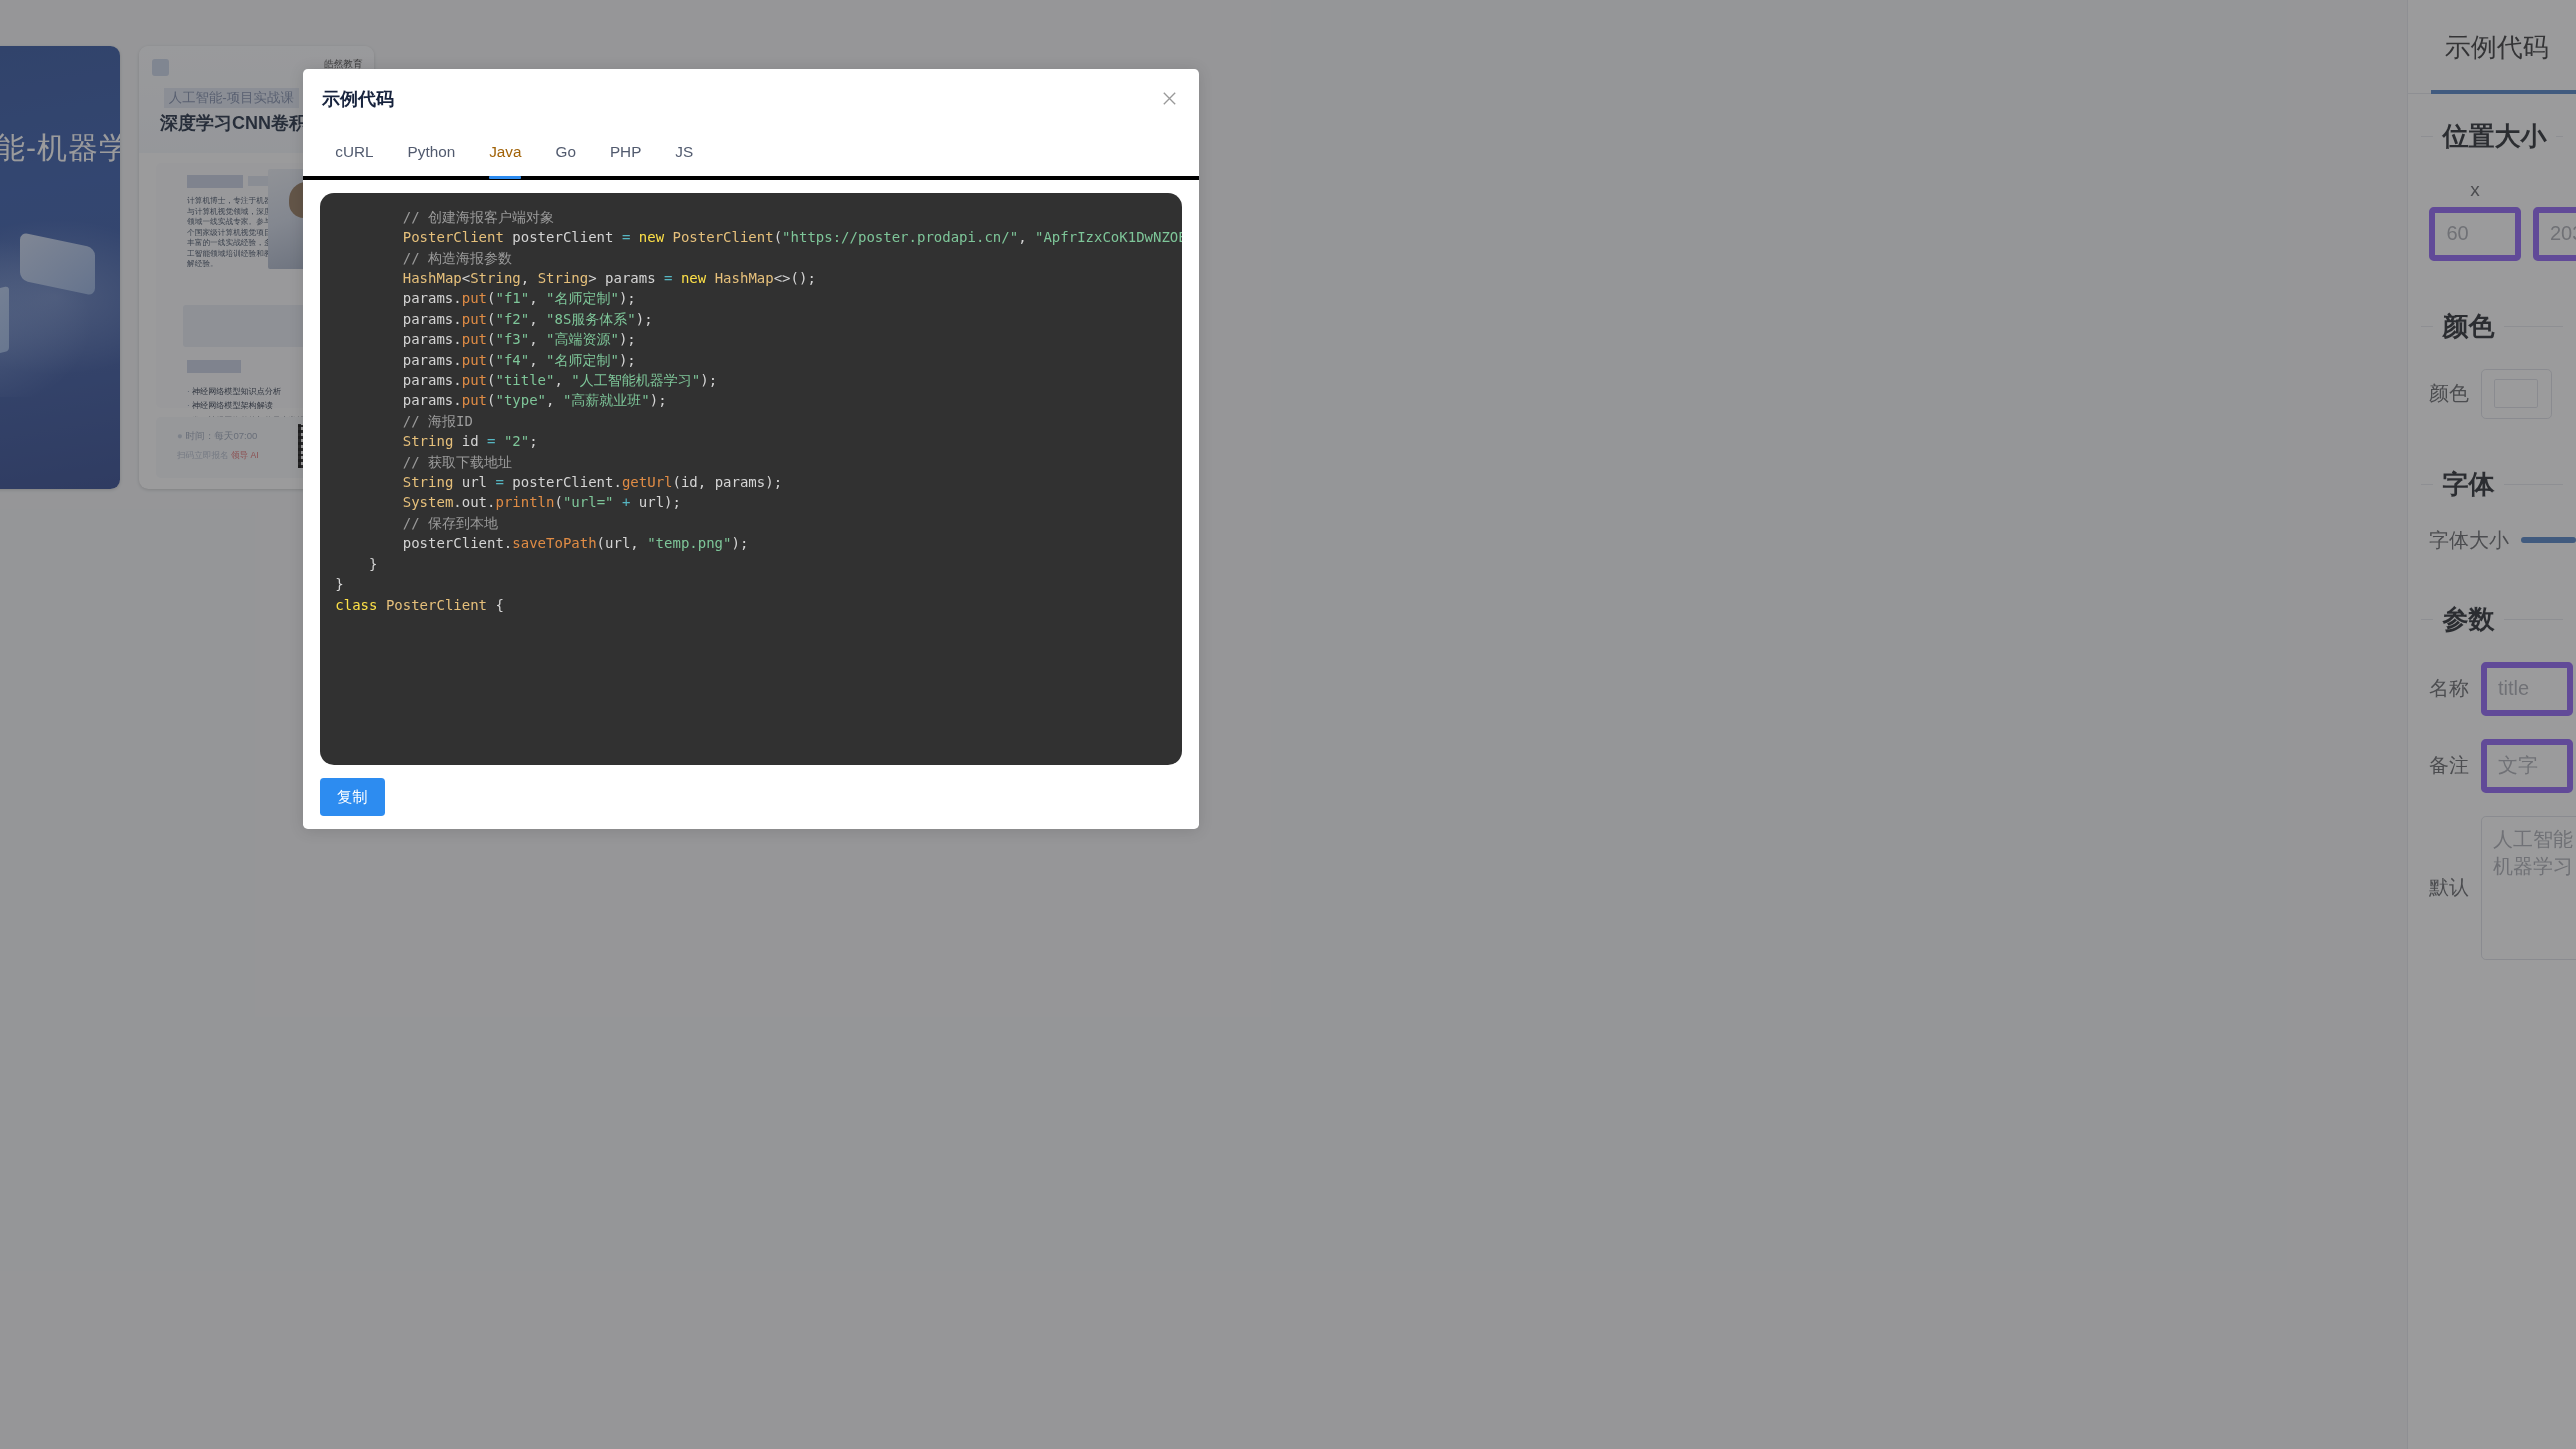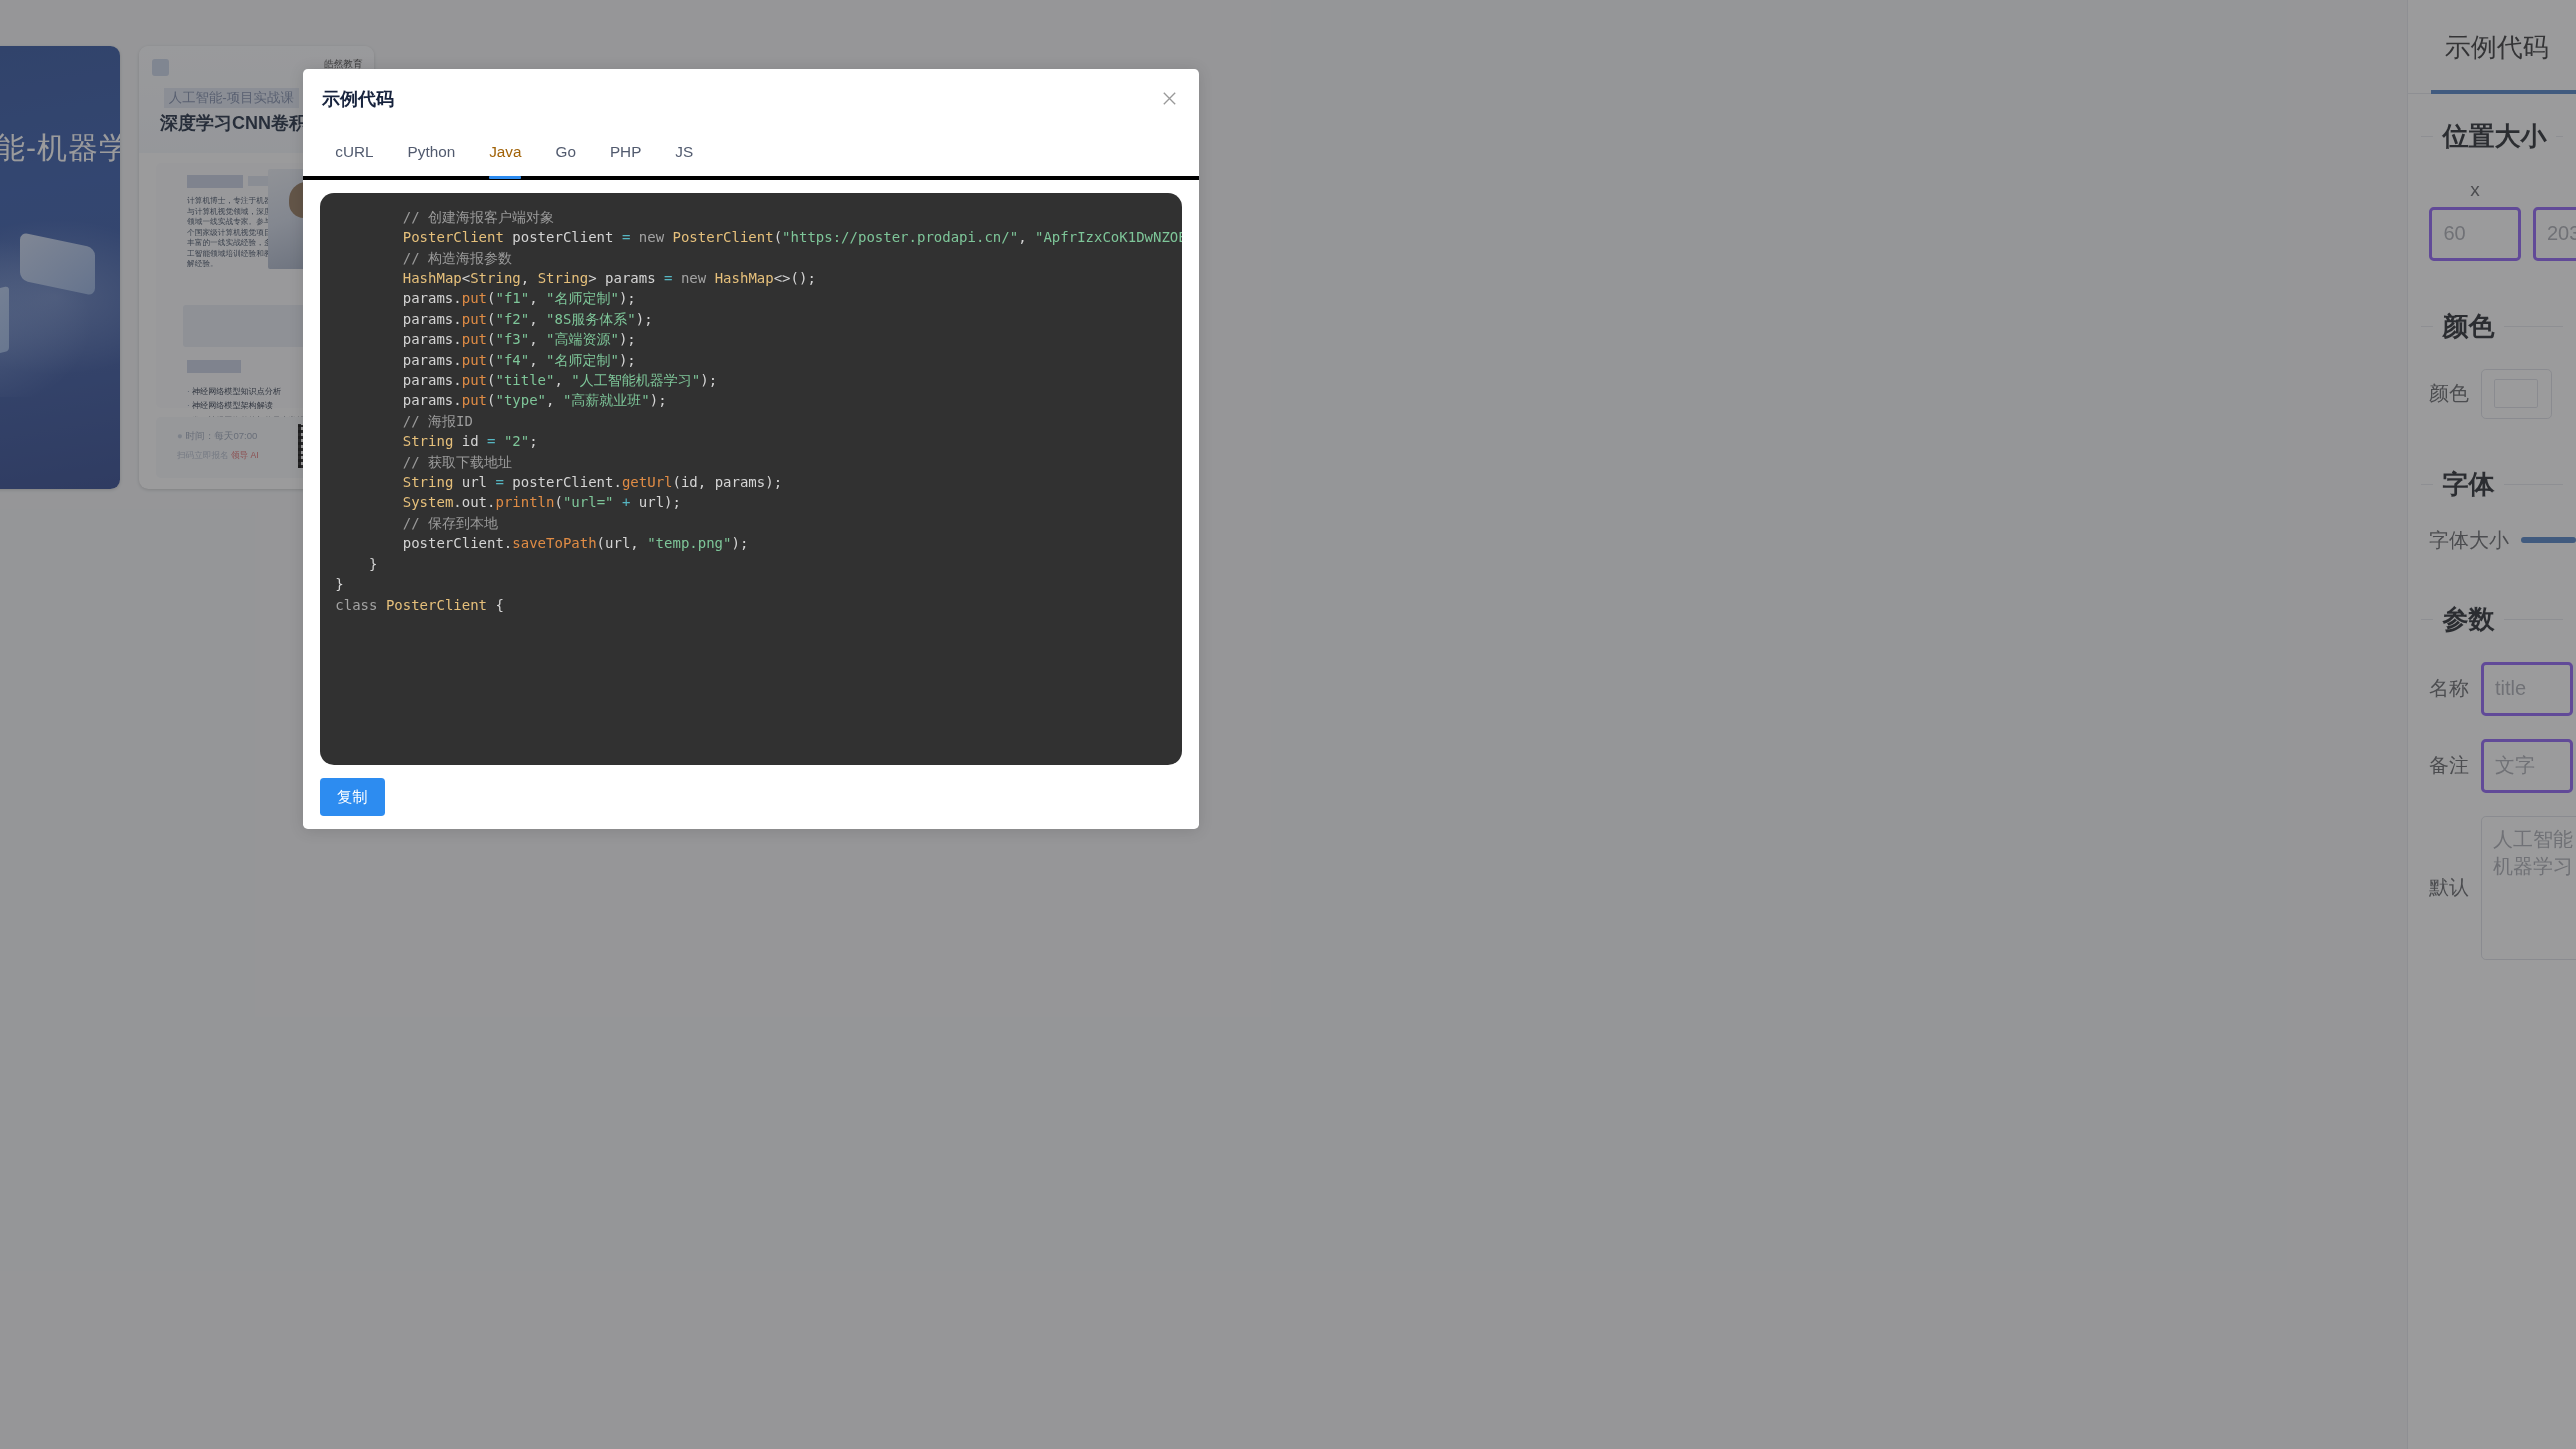--- a/index.html
+++ b/index.html
@@ -120,21 +120,21 @@
   .props-group { padding: 25px 0 0 0; }
   .props-group-title {
     display: flex; align-items: center; gap: 9.6px;
     font-size: 26px; font-weight: 700; color: #1f2329; padding: 0 13.4px; margin-bottom: 25px;
   }
   .props-group-title::before { content: ""; height: 1px; background: #e4e7ed; width: 11.5px; flex: none; }
   .props-group-title::after { content: ""; height: 1px; background: #e4e7ed; flex: 1; }
   .props-row { display: flex; align-items: center; gap: 11.5px; padding: 0 0 0 21px; margin-bottom: 23px; }
   .props-label { font-size: 20px; color: #606266; white-space: nowrap; }
   .props-input {
-    height: 54px; min-width: 92px; border: 3px solid #8b5cf6; border-radius: 4.8px;
+    height: 54px; min-width: 92px; border: 6px solid #8b5cf6; border-radius: 4.8px;
     display: flex; align-items: center; padding: 0 11.5px; font-size: 20px; color: #a8abb2;
     background: #fff; white-space: nowrap; overflow: hidden;
   }
   .props-textarea {
     height: 144px; min-width: 105px; border: 1px solid #dcdfe6; border-radius: 4.8px;
     padding: 9.6px 11.5px; font-size: 20px; color: #a8abb2; background: #fff; overflow: hidden;
   }
   .props-color-box {
     width: 71px; height: 50px; border: 1px solid #dcdfe6; border-radius: 4.8px;
     display: flex; align-items: center; justify-content: center; background: #fff;
@@ -182,21 +182,21 @@
     flex: 1; background: #313131; color: #d4d4d4;
     font-family: "DejaVu Sans Mono", "Liberation Mono", monospace;
     font-size: 14px; line-height: 20.4px;
     padding: 13.4px 0 0 0; overflow: hidden; white-space: pre; border-radius: 14px;
   }
   .code-block .ln { padding: 0 15.3px; }
 
   
   .t-cmt  { color: #9b9b9b; }
   .t-typ  { color: #e6c07b; }
-  .t-kw   { color: #a3a3a3; margin-top: 28px; }
+  .t-kw   { color: #fde047; margin-top: 28px; }
   .t-str  { color: #7ec699; }
   .t-fn   { color: #e08c45; }
   .t-op   { color: #56b6c2; }
   .t-pl   { color: #d4d4d4; }
 
   .modal-footer { height: 64px; display: flex; align-items: center; padding: 0 17px; flex: none; }
   .btn-copy {
     background: #2d8cf0; color: #fff; border: none; border-radius: 3.8px;
     font-size: 15.3px; padding: 0 17px; height: 38px; cursor: pointer;
     font-family: "Liberation Sans", sans-serif;

